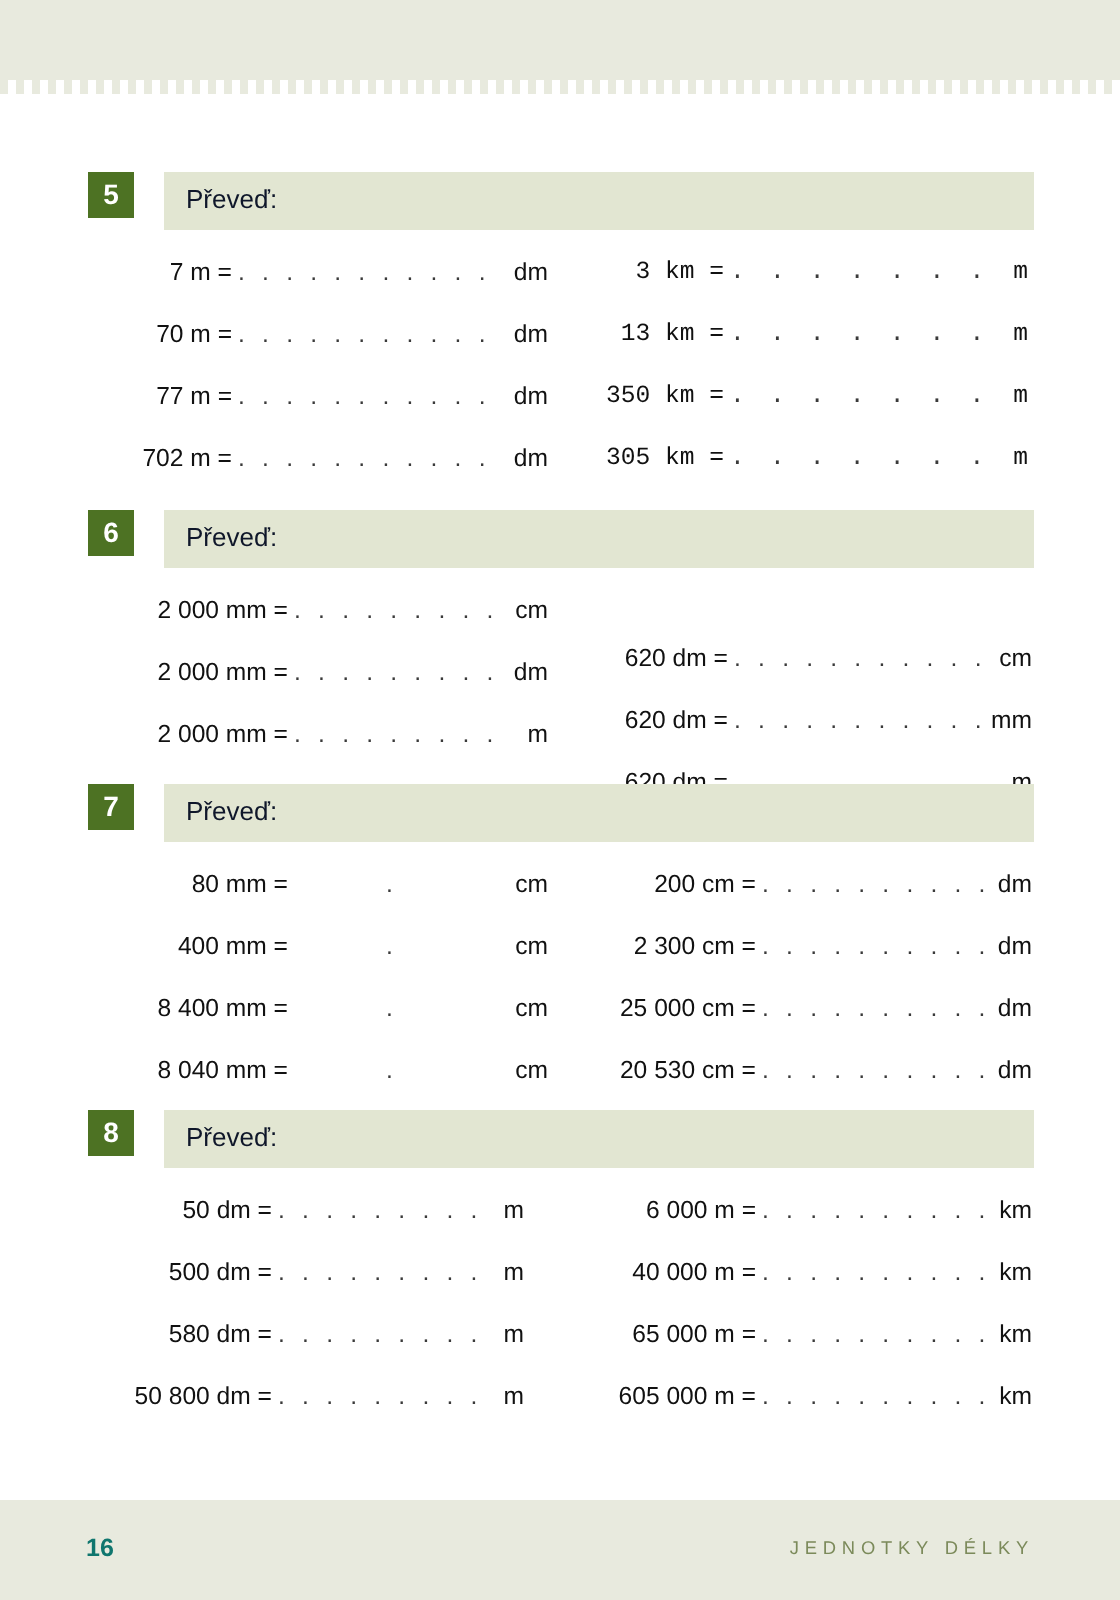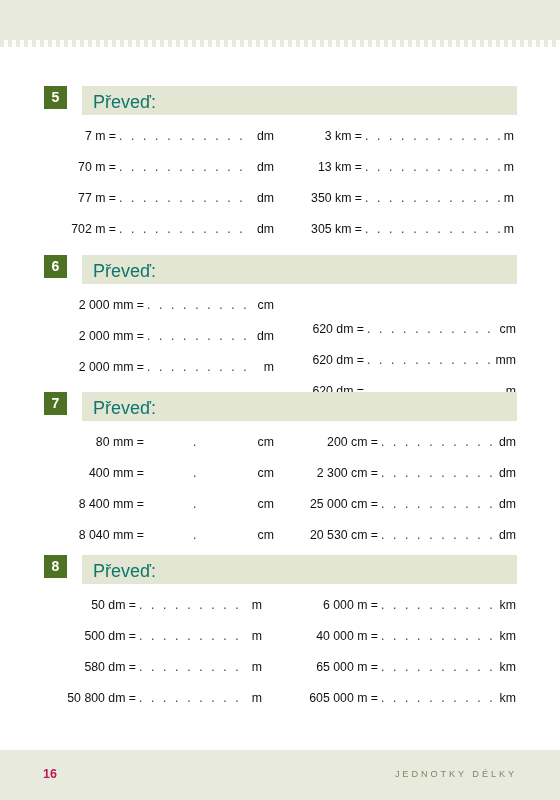--- a/index.html
+++ b/index.html
@@ -75,22 +75,22 @@
     left: 82px;
     top: 0;
     width: 435px;
     height: 29px;
     background: #e2e6d2;
   }
   .head-bar .prompt {
     position: absolute;
     left: 11px;
     top: 6px;
-    font-size: 18px;
-    color: #0f766e;
+    font-size: 13px;
+    color: #0f172a;
   }
 
   .rows {
     position: relative;
   }
   .row {
     position: relative;
     height: 31px;
   }
 
@@ -120,21 +120,21 @@
     white-space: nowrap;
   }
   .unit {
     flex: 0 0 auto;
     text-align: right;
   }
 
   
   .ex5 .cell.left  .term { width: 56px; }
   .ex5 .cell.left  .unit { width: 22px; }
-  .ex5 .cell.right { left: 298px; width: 216px; }
+  .ex5 .cell.right { left: 298px; width: 216px; font-family: Liberation Mono, monospace; }
   .ex5 .cell.right .term { width: 64px; }
   .ex5 .cell.right .unit { width: 14px; }
 
   .ex6 .cell.left  { left: 60px; width: 214px; }
   .ex6 .cell.left  .term { width: 84px; }
   .ex6 .cell.left  .unit { width: 22px; }
   .ex6 .cell.right { left: 292px; width: 224px; margin-top: 24px; }
   .ex6 .cell.right .term { width: 72px; }
   .ex6 .cell.right .unit { width: 26px; }
 
@@ -160,21 +160,21 @@
     width: 560px;
     height: 50px;
     background: #e8eade;
   }
   .footer .page-num {
     position: absolute;
     left: 43px;
     top: 17px;
     font-size: 12.5px;
     font-weight: bold;
-    color: #be185d;
+    color: #0f766e;
   }
   .footer .chapter {
     position: absolute;
     right: 43px;
     top: 19px;
     font-size: 9.2px;
     letter-spacing: 2.9px;
     color: #7b8a5a;
   }
 </style>

